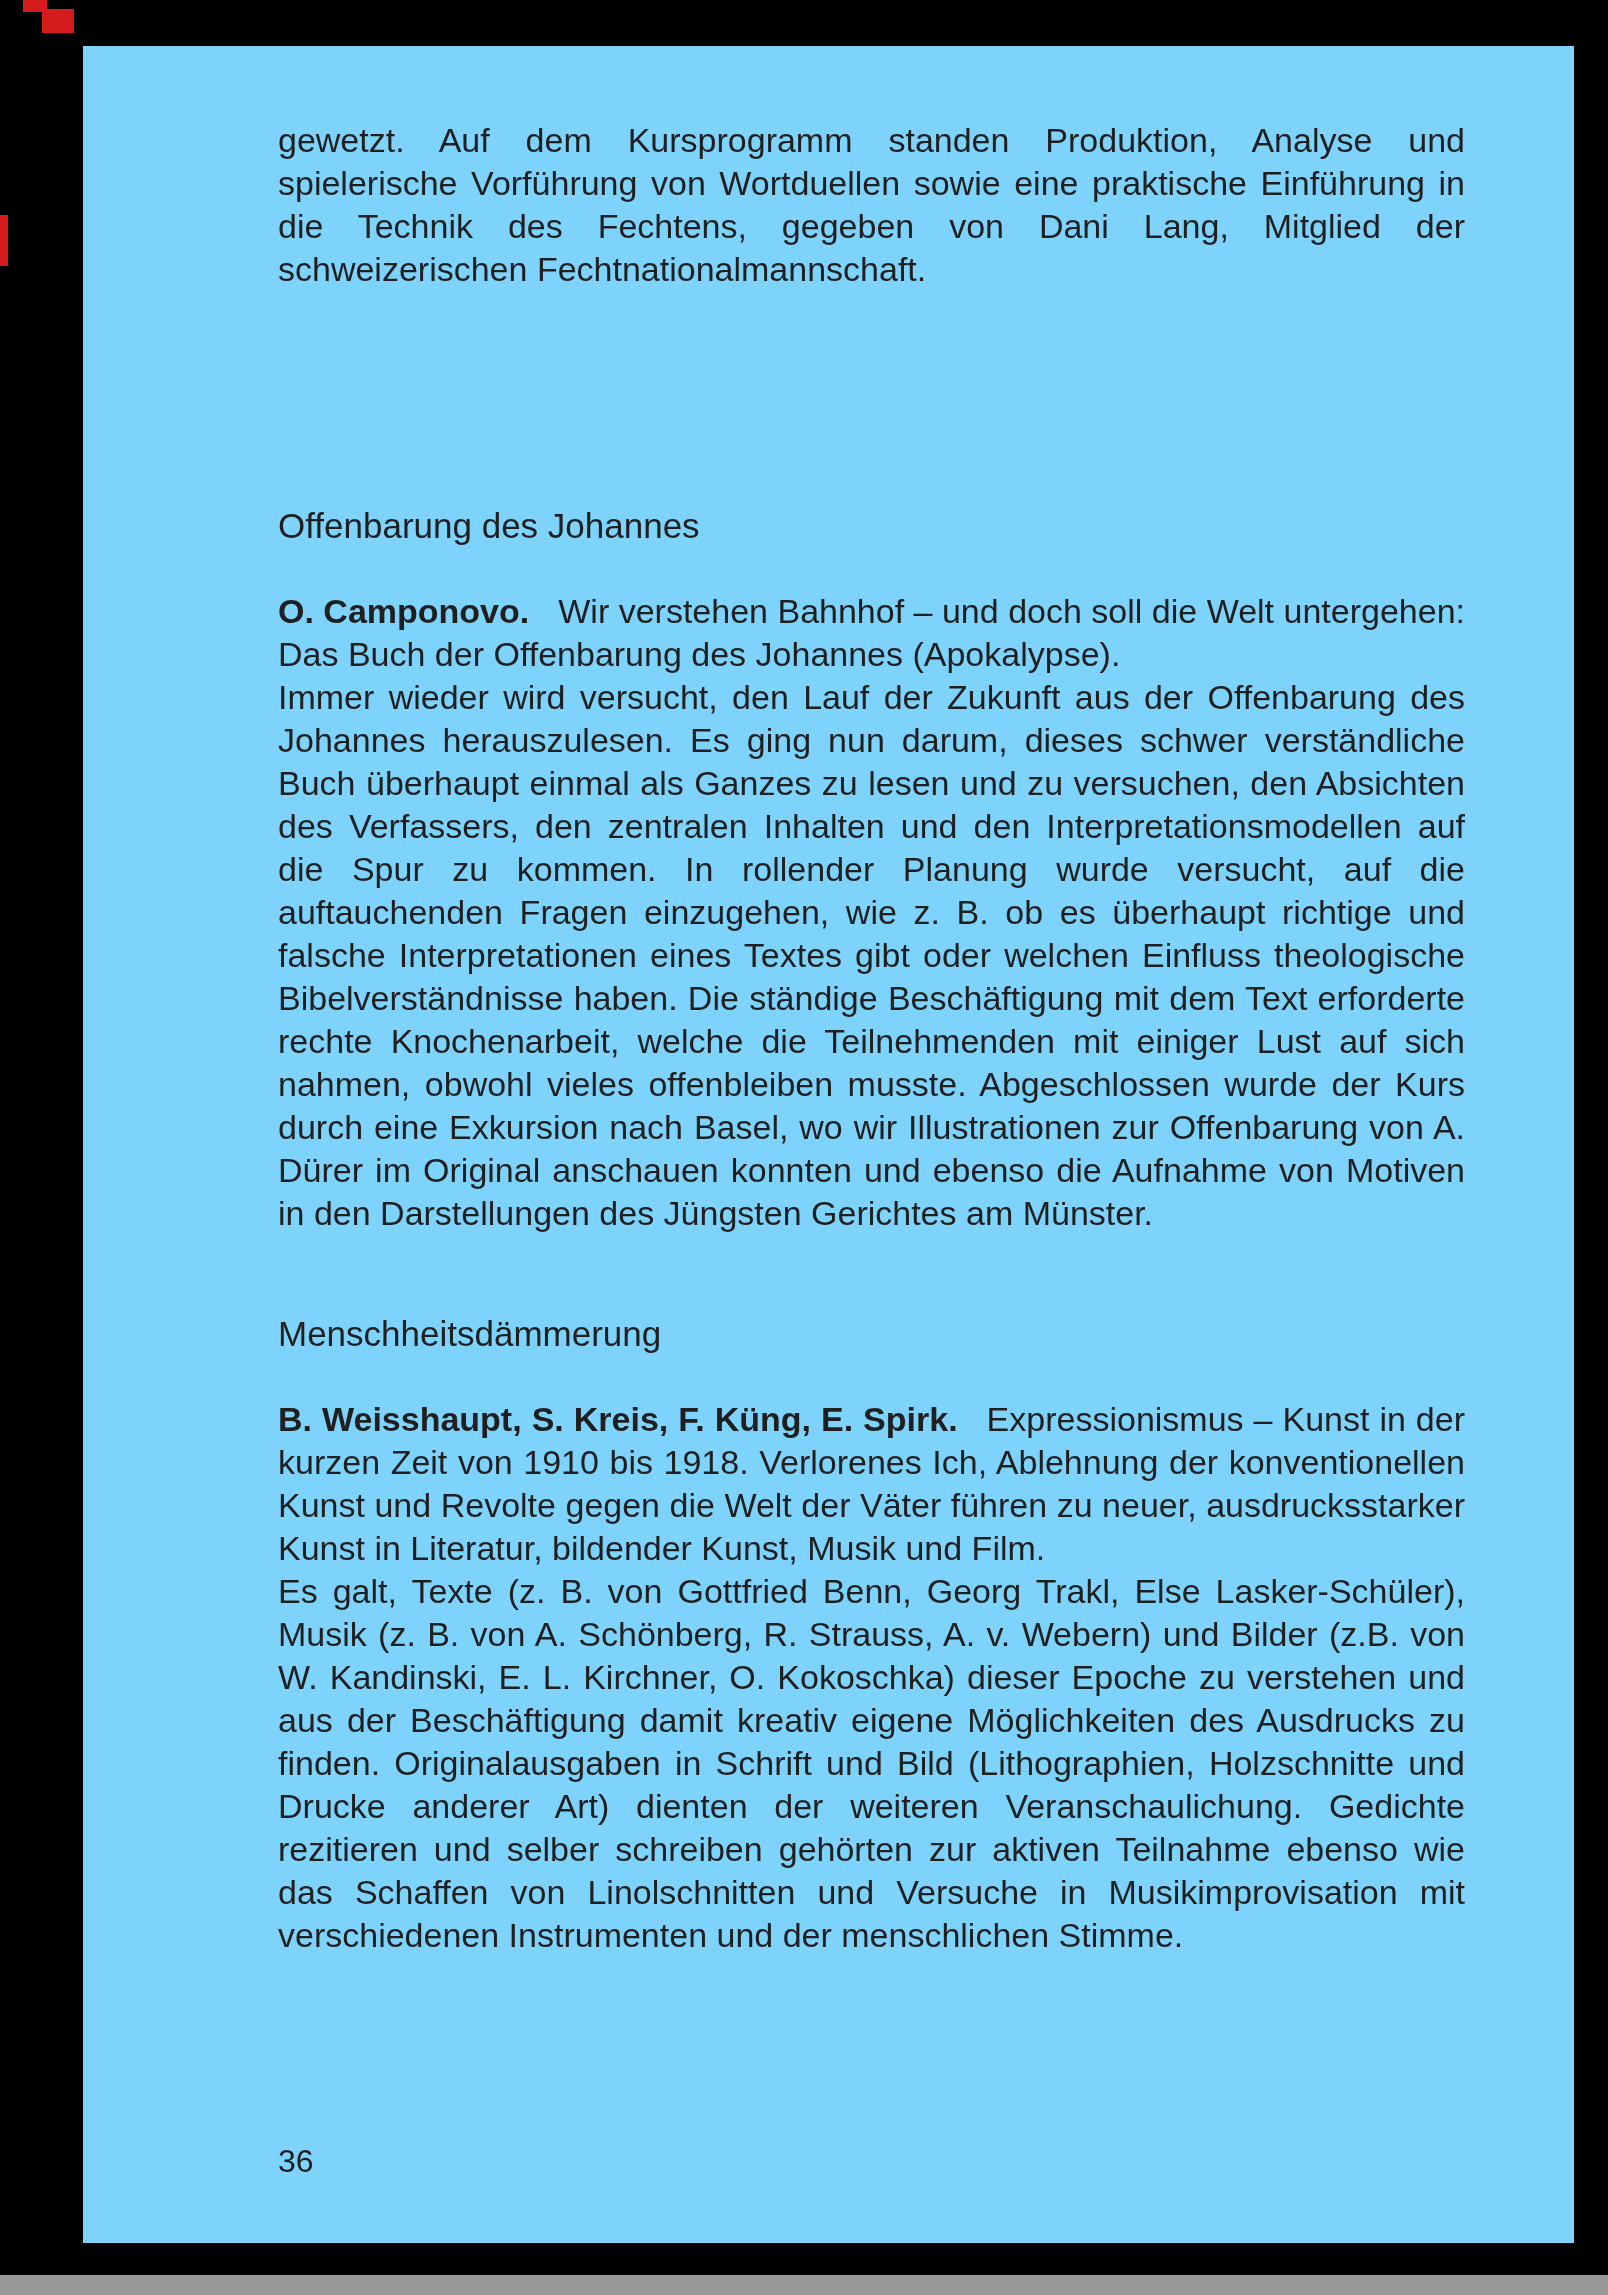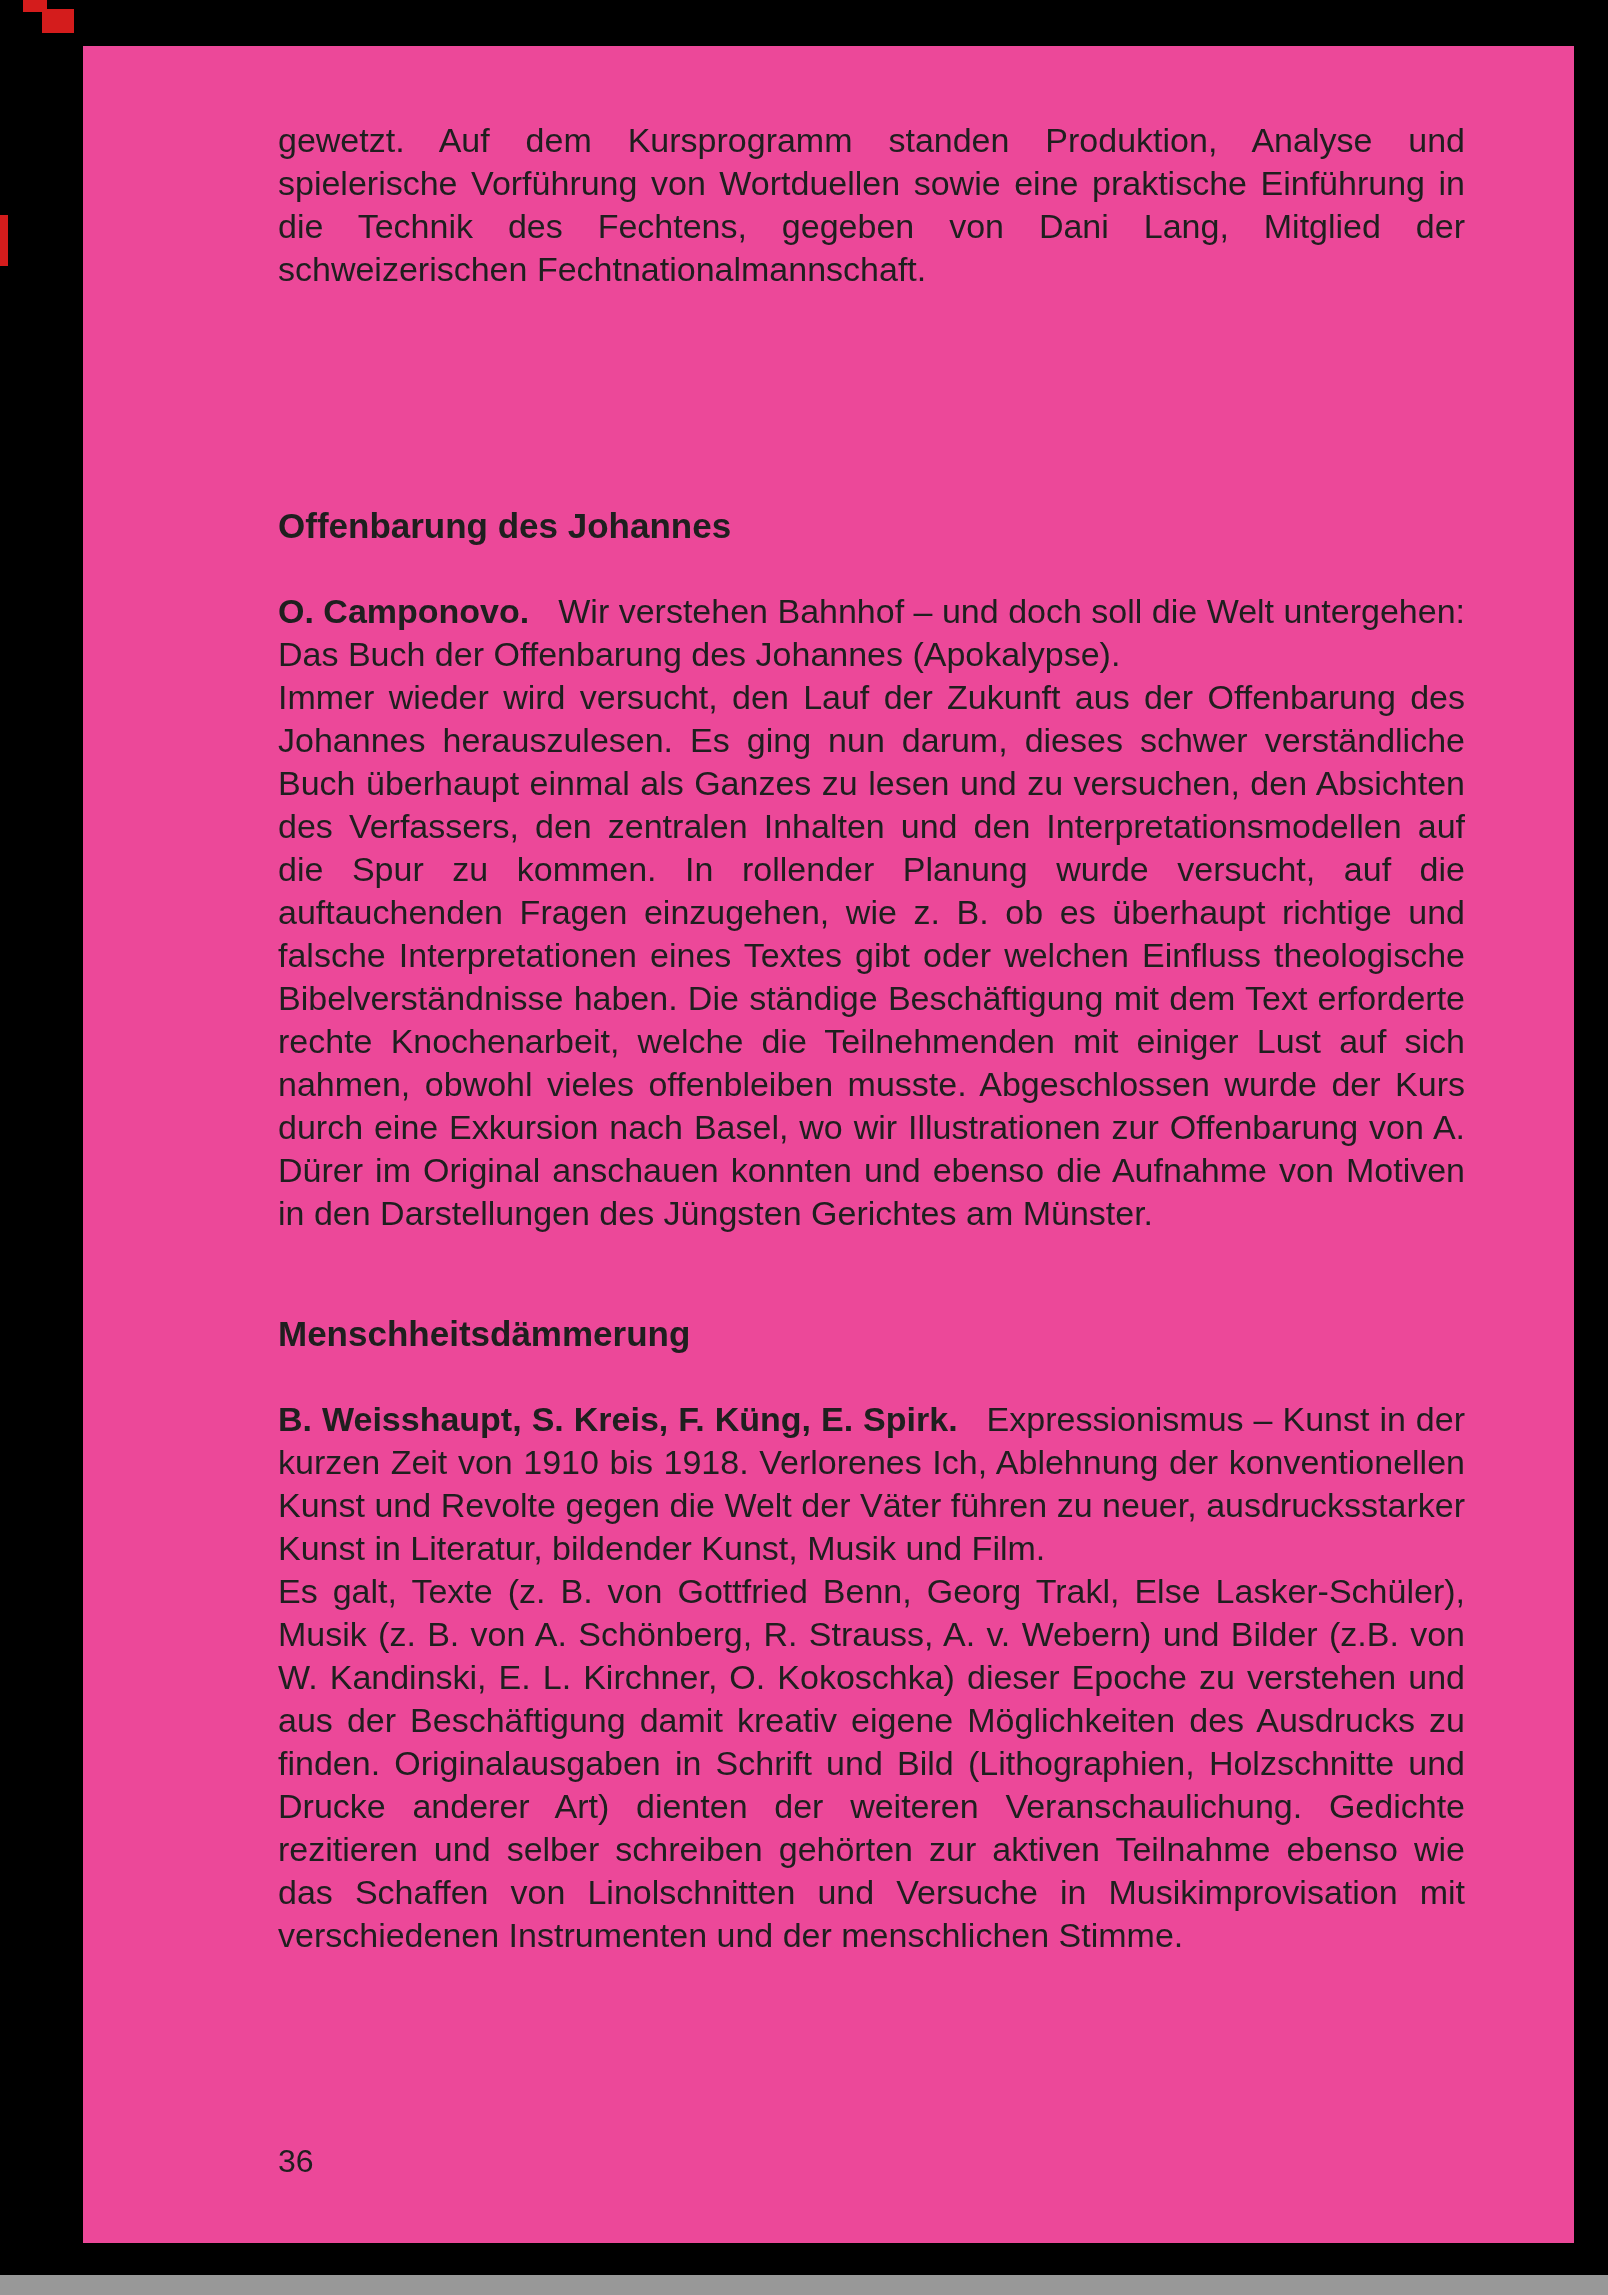--- a/index.html
+++ b/index.html
@@ -19,41 +19,41 @@
       left: 0; top: 0;
       width: 1608px; height: 2295px;
     }
     
     .paper {
       position: absolute;
       left: 83px;
       top: 46px;
       width: 1491px;
       height: 2197px;
-      background: #ec4899;
+      background: #7dd3fc;
     }
     
     .text-col {
       position: absolute;
       left: 195px;
       top: 73px;
       width: 1187px;
       color: #1f1f1f;
       font-size: 34px;
       line-height: 43px;
       text-align: justify;
       hyphens: auto;
       -webkit-hyphens: auto;
     }
     .para {
       margin: 0;
     }
     .heading {
       font-size: 35px;
-      font-weight: 700;
+      font-weight: 400;
       line-height: 43px;
       margin: 0 0 43px 0;
       text-align: left;
     }
     .gap-a { margin-top: 213px; }
     .gap-b { margin-top: 77px; }
     .lead {
       font-weight: 700;
       margin-right: 29px;
     }

